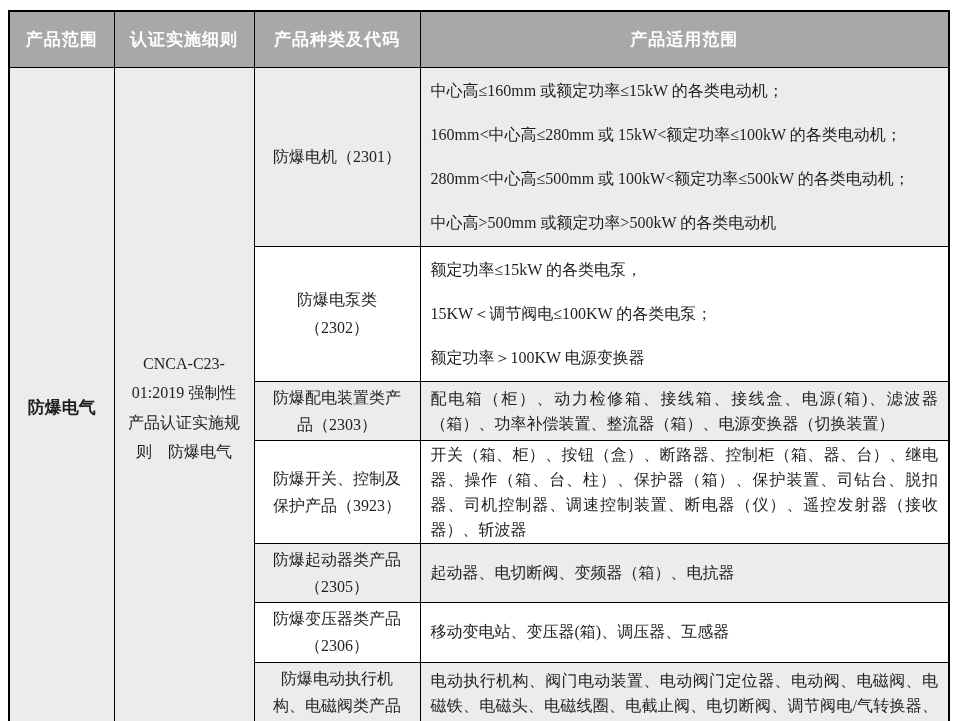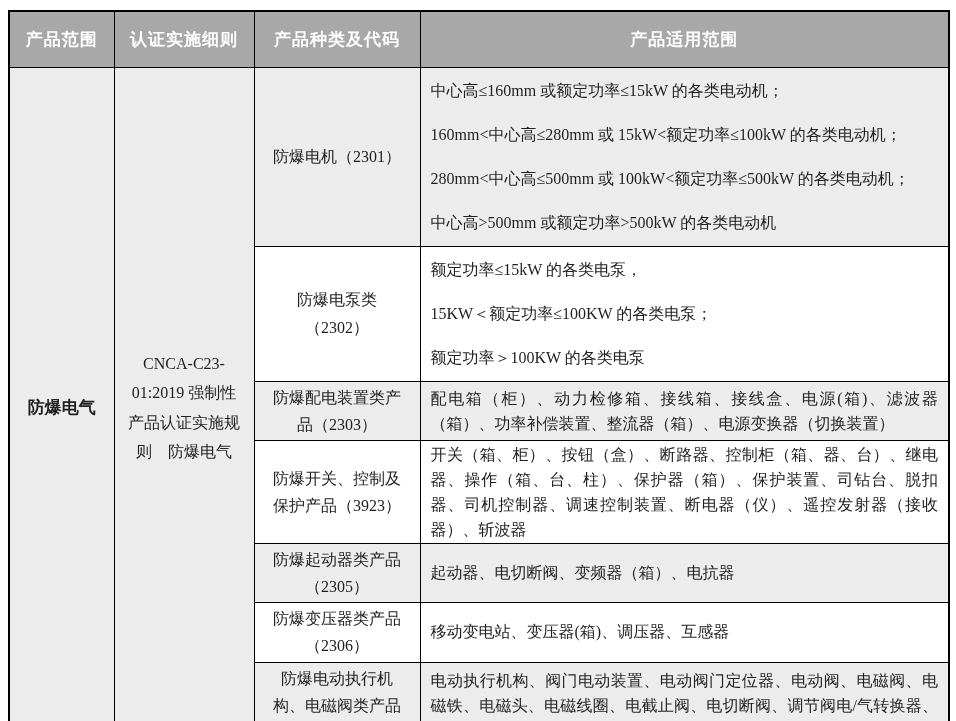--- a/index.html
+++ b/index.html
@@ -114,22 +114,22 @@
           <p>160mm&lt;中心高≤280mm 或 15kW&lt;额定功率≤100kW 的各类电动机；</p>
           <p>280mm&lt;中心高≤500mm 或 100kW&lt;额定功率≤500kW 的各类电动机；</p>
           <p>中心高&gt;500mm 或额定功率&gt;500kW 的各类电动机</p>
         </td>
       </tr>
       <tr class="plain">
         <td class="col-cat">防爆电泵类
 （2302）</td>
         <td class="col-range spread">
           <p>额定功率≤15kW 的各类电泵，</p>
-          <p>15KW＜额定功率≤100KW 的各类电泵；</p>
-          <p>额定功率＞100KW 的各类电泵</p>
+          <p>15KW＜调节阀电≤100KW 的各类电泵；</p>
+          <p>额定功率＞100KW 电源变换器</p>
         </td>
       </tr>
       <tr class="alt">
         <td class="col-cat">防爆配电装置类产
 品（2303）</td>
         <td class="col-range wrapped">
           <p>配电箱（柜）、动力检修箱、接线箱、接线盒、电源(箱)、滤波器（箱）、功率补偿装置、整流器（箱）、电源变换器（切换装置）</p>
         </td>
       </tr>
       <tr class="plain">

